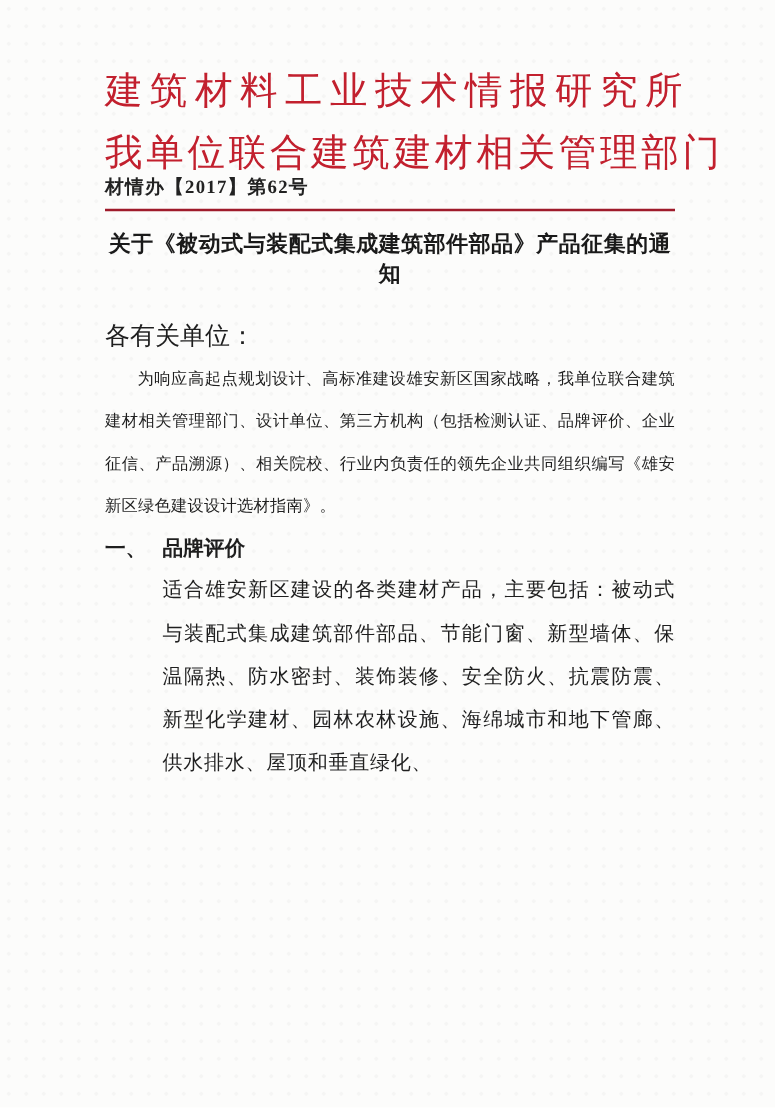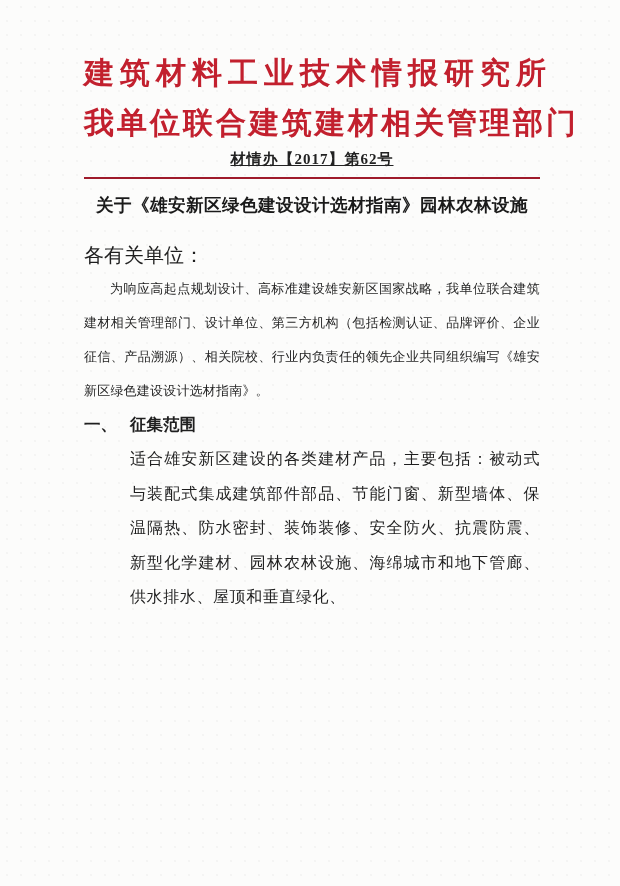--- a/index.html
+++ b/index.html
@@ -18,42 +18,40 @@
     background-image: radial-gradient(rgba(150,150,150,0.07) 1.3px, transparent 1.4px);
     background-size: 14px 14px;
     font-family: "Liberation Serif", "DejaVu Serif", serif;
     color: #1f1f1f;
     padding: 56px 80px 0 84px;
     overflow: hidden;
   }
   .org-line {
     text-align: center;
     color: #c2202e;
-    font-weight: bold;
+    font-weight: normal;
     font-size: 30px;
     line-height: 1.1;
     white-space: nowrap;
   }
   .org-line-1 {
     letter-spacing: 6px;
     margin-right: -6px;
   }
   .org-line-2 {
     margin-top: 17px;
     letter-spacing: 3px;
     margin-right: -3px;
   }
   .doc-number {
-    margin-top: 11px;
-    text-align: center;
+    margin-top: 1px;
     font-weight: bold;
     font-size: 15px;
     letter-spacing: 1px;
     color: #222;
-    text-decoration: underline;
   }
   .red-rule {
     margin-top: 8px;
     height: 0;
     border: none;
     border-top: 2.5px solid #9f1b2b;
     width: 100%;
   }
   .doc-title {
     margin-top: 14px;
@@ -100,28 +98,28 @@
 <div class="page">
 
   <div class="org-line org-line-1">建筑材料工业技术情报研究所</div>
 
   <div class="org-line org-line-2">我单位联合建筑建材相关管理部门</div>
 
   <div class="doc-number">材情办【2017】第62号</div>
 
   <hr class="red-rule">
 
-  <div class="doc-title">关于《雄安新区绿色建设设计选材指南》园林农林设施</div>
+  <div class="doc-title">关于《被动式与装配式集成建筑部件部品》产品征集的通知</div>
 
   <div class="salutation">各有关单位：</div>
 
   <p class="para">为响应高起点规划设计、高标准建设雄安新区国家战略，我单位联合建筑建材相关管理部门、设计单位、第三方机构（包括检测认证、品牌评价、企业征信、产品溯源）、相关院校、行业内负责任的领先企业共同组织编写《雄安新区绿色建设设计选材指南》。</p>
 
 
 
   <div class="section-head">
     <span class="section-number">一、</span>
-    <span class="section-title">征集范围</span>
+    <span class="section-title">品牌评价</span>
   </div>
 
   <p class="section-body">适合雄安新区建设的各类建材产品，主要包括：被动式与装配式集成建筑部件部品、节能门窗、新型墙体、保温隔热、防水密封、装饰装修、安全防火、抗震防震、新型化学建材、园林农林设施、海绵城市和地下管廊、供水排水、屋顶和垂直绿化、</p>
 
 </div>
 
 </body></html>

